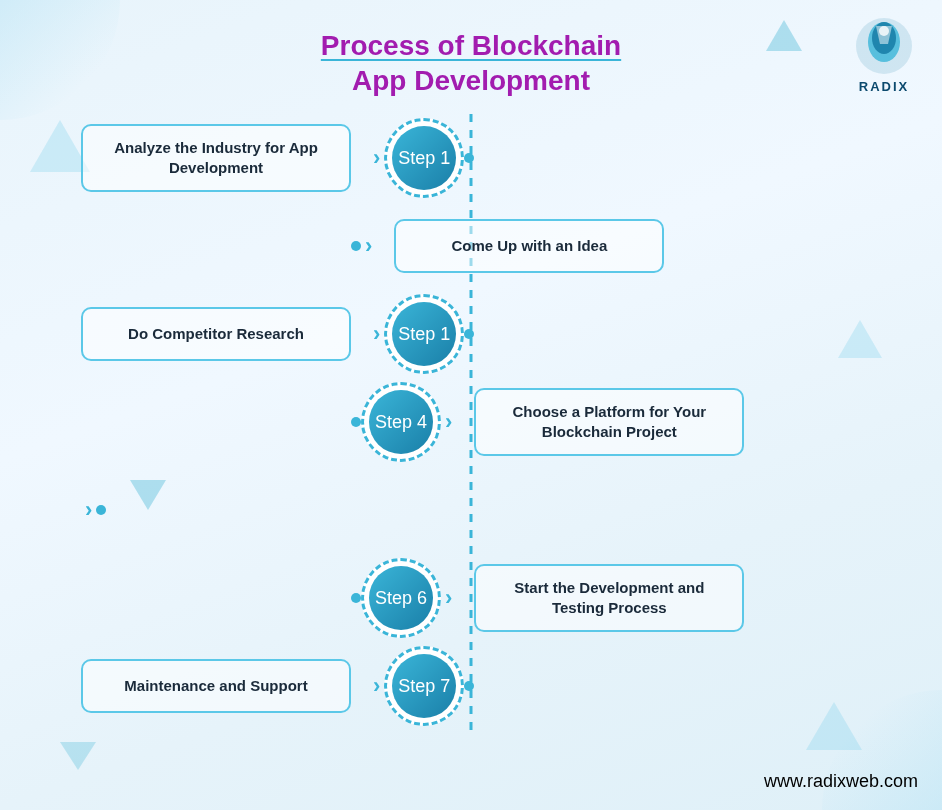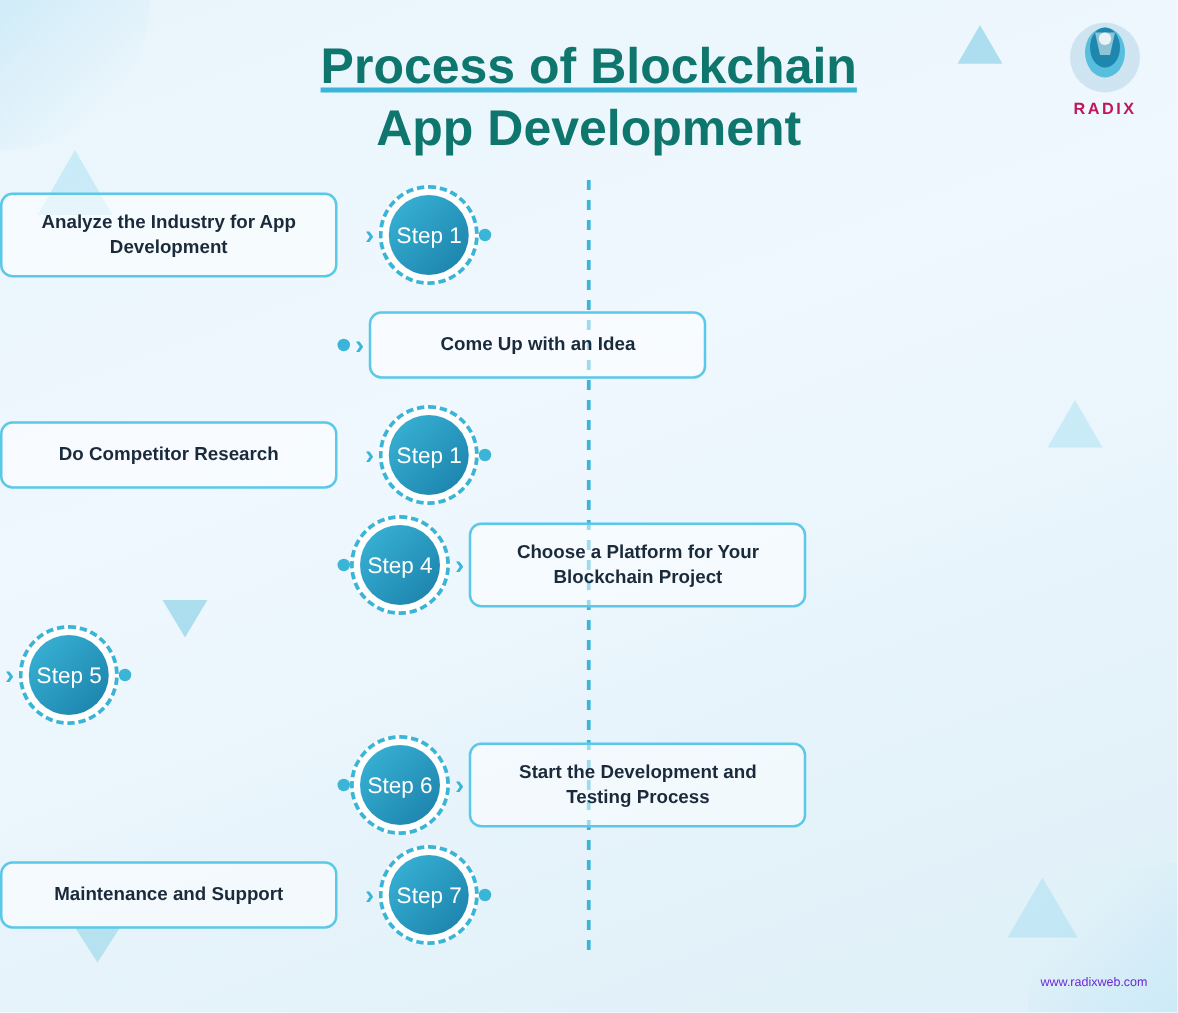--- a/index.html
+++ b/index.html
@@ -84,23 +84,23 @@
 
     
     .header {
       text-align: center;
       padding-top: 28px;
       padding-bottom: 10px;
       position: relative;
       z-index: 10;
     }
     .header h1 {
-      font-size: 40px;
+      font-size: 28px;
       font-weight: 800;
-      color: #0f766e;
+      color: #a21caf;
       line-height: 1.25;
     }
     .header h1 span.underline {
       text-decoration: underline;
       text-decoration-color: #3ab5d8;
       text-underline-offset: 4px;
     }
 
     
     .logo {
@@ -110,29 +110,30 @@
       flex-direction: column;
       align-items: center;
       z-index: 20;
     }
     .logo-icon {
       width: 60px; height: 60px;
     }
     .logo-text {
       font-size: 13px;
       font-weight: 800;
-      color: #be185d;
+      color: #0c4a6e;
       letter-spacing: 2px;
       margin-top: 3px;
     }
 
     
     .flow-container {
       display: flex;
       flex-direction: column;
+      align-items: center;
       position: relative;
       margin-top: 6px;
       z-index: 10;
     }
 
     
     .vertical-line {
       position: absolute;
       left: 50%;
       transform: translateX(-50%);
@@ -155,20 +156,21 @@
       margin: 0;
       position: relative;
       z-index: 5;
       height: 88px;
     }
 
     .step-row.left .label-box {
       margin-right: 18px;
     }
     .step-row.right .label-box {
+      margin-left: 18px;
     }
 
     
     .label-box {
       flex: 1;
       border: 2px solid #5bc8e8;
       border-radius: 10px;
       padding: 12px 18px;
       background: rgba(255,255,255,0.5);
       min-height: 54px;
@@ -234,22 +236,22 @@
     .spacer {
       flex: 1;
       max-width: 270px;
     }
 
     
     .website {
       position: absolute;
       bottom: 18px;
       right: 24px;
-      font-size: 10px;
-      color: #6d28d9;
+      font-size: 18px;
+      color: #000000;
       z-index: 20;
     }
 
   </style>
 </head>
 <body>
 
 <div class="corner-tl"></div>
 <div class="corner-br"></div>
 <div class="tri tri-tl"></div>
@@ -323,25 +325,20 @@
           <span class="step-label">Step 4</span>
         </div>
       </div>
       <span class="arrow">›</span>
       <div class="label-box">
         <span class="label-text">Choose a Platform for Your Blockchain Project</span>
       </div>
     </div>
       <div class="step-row left">
       <span class="arrow">›</span>
-      <div class="step-circle">
-        <div class="step-inner">
-          <span class="step-label">Step 5</span>
-        </div>
-      </div>
       <div class="dot"></div>
       <div class="spacer"></div>
     </div>
       <div class="step-row right">
       <div class="spacer"></div>
       <div class="dot"></div>
       <div class="step-circle">
         <div class="step-inner">
           <span class="step-label">Step 6</span>
         </div>

